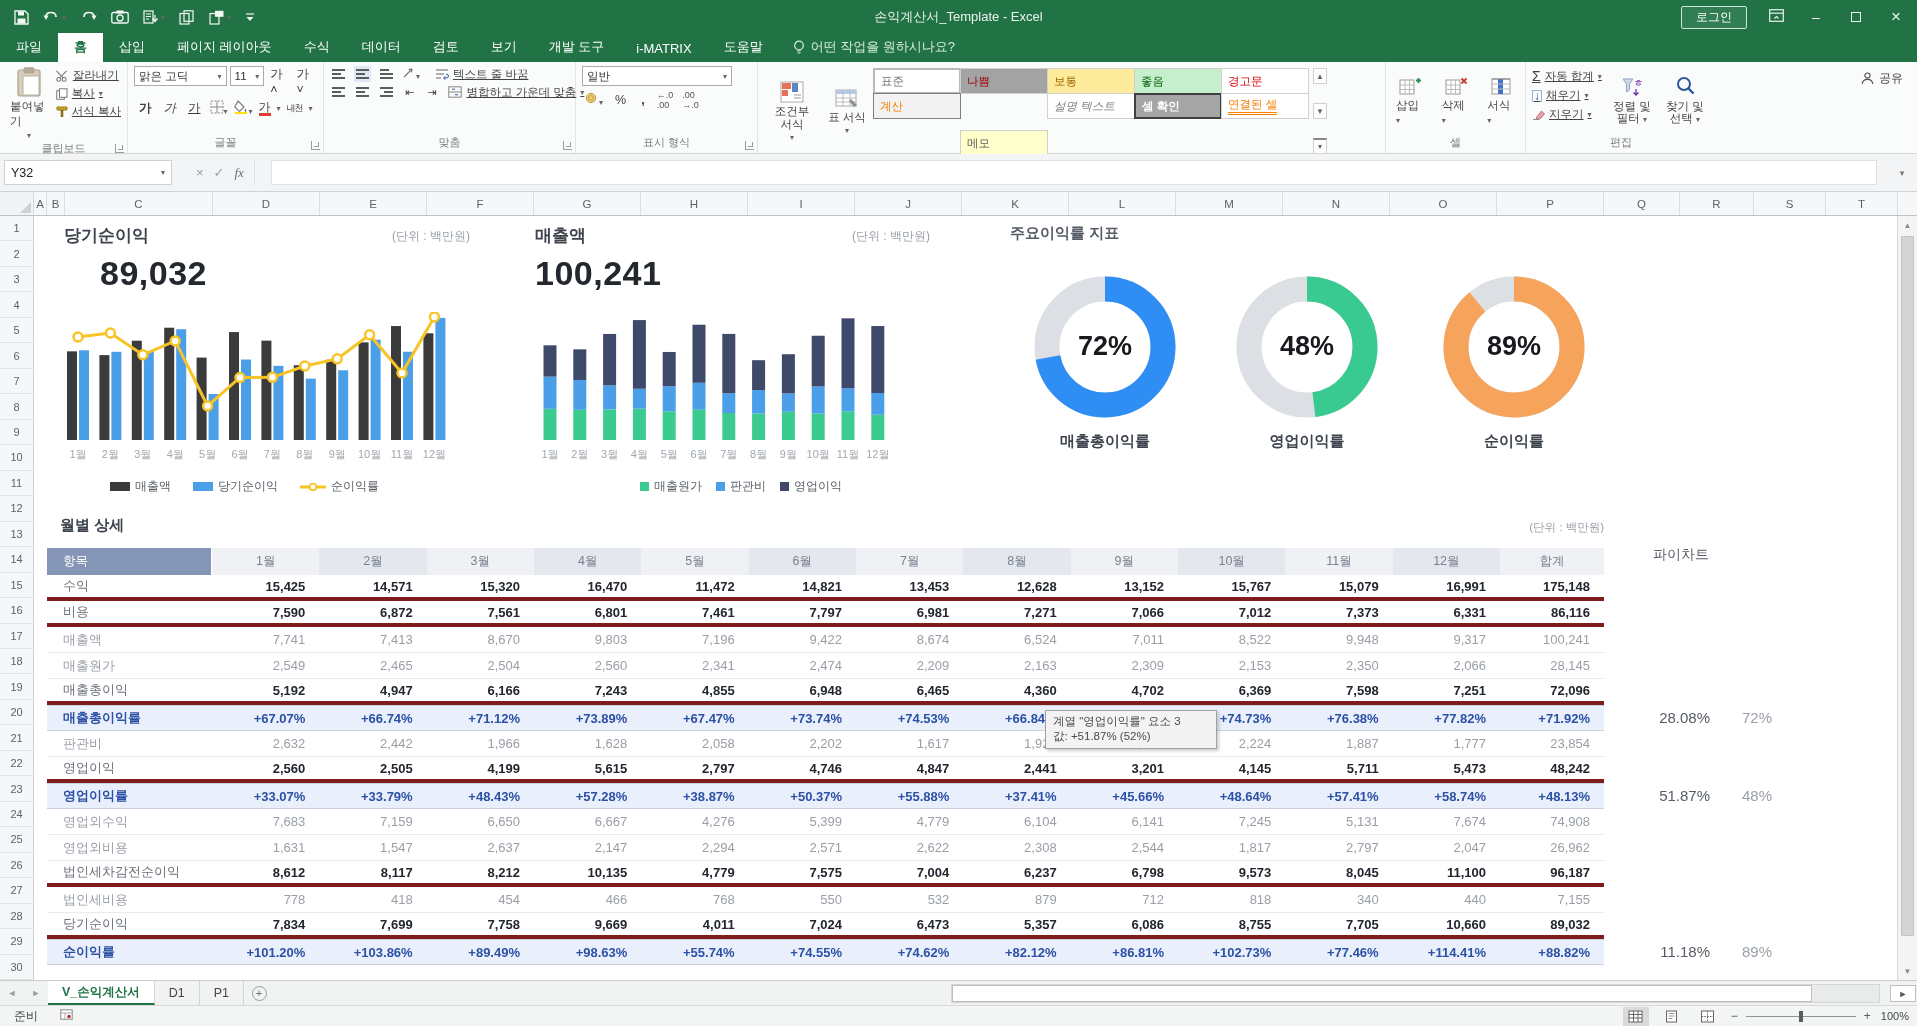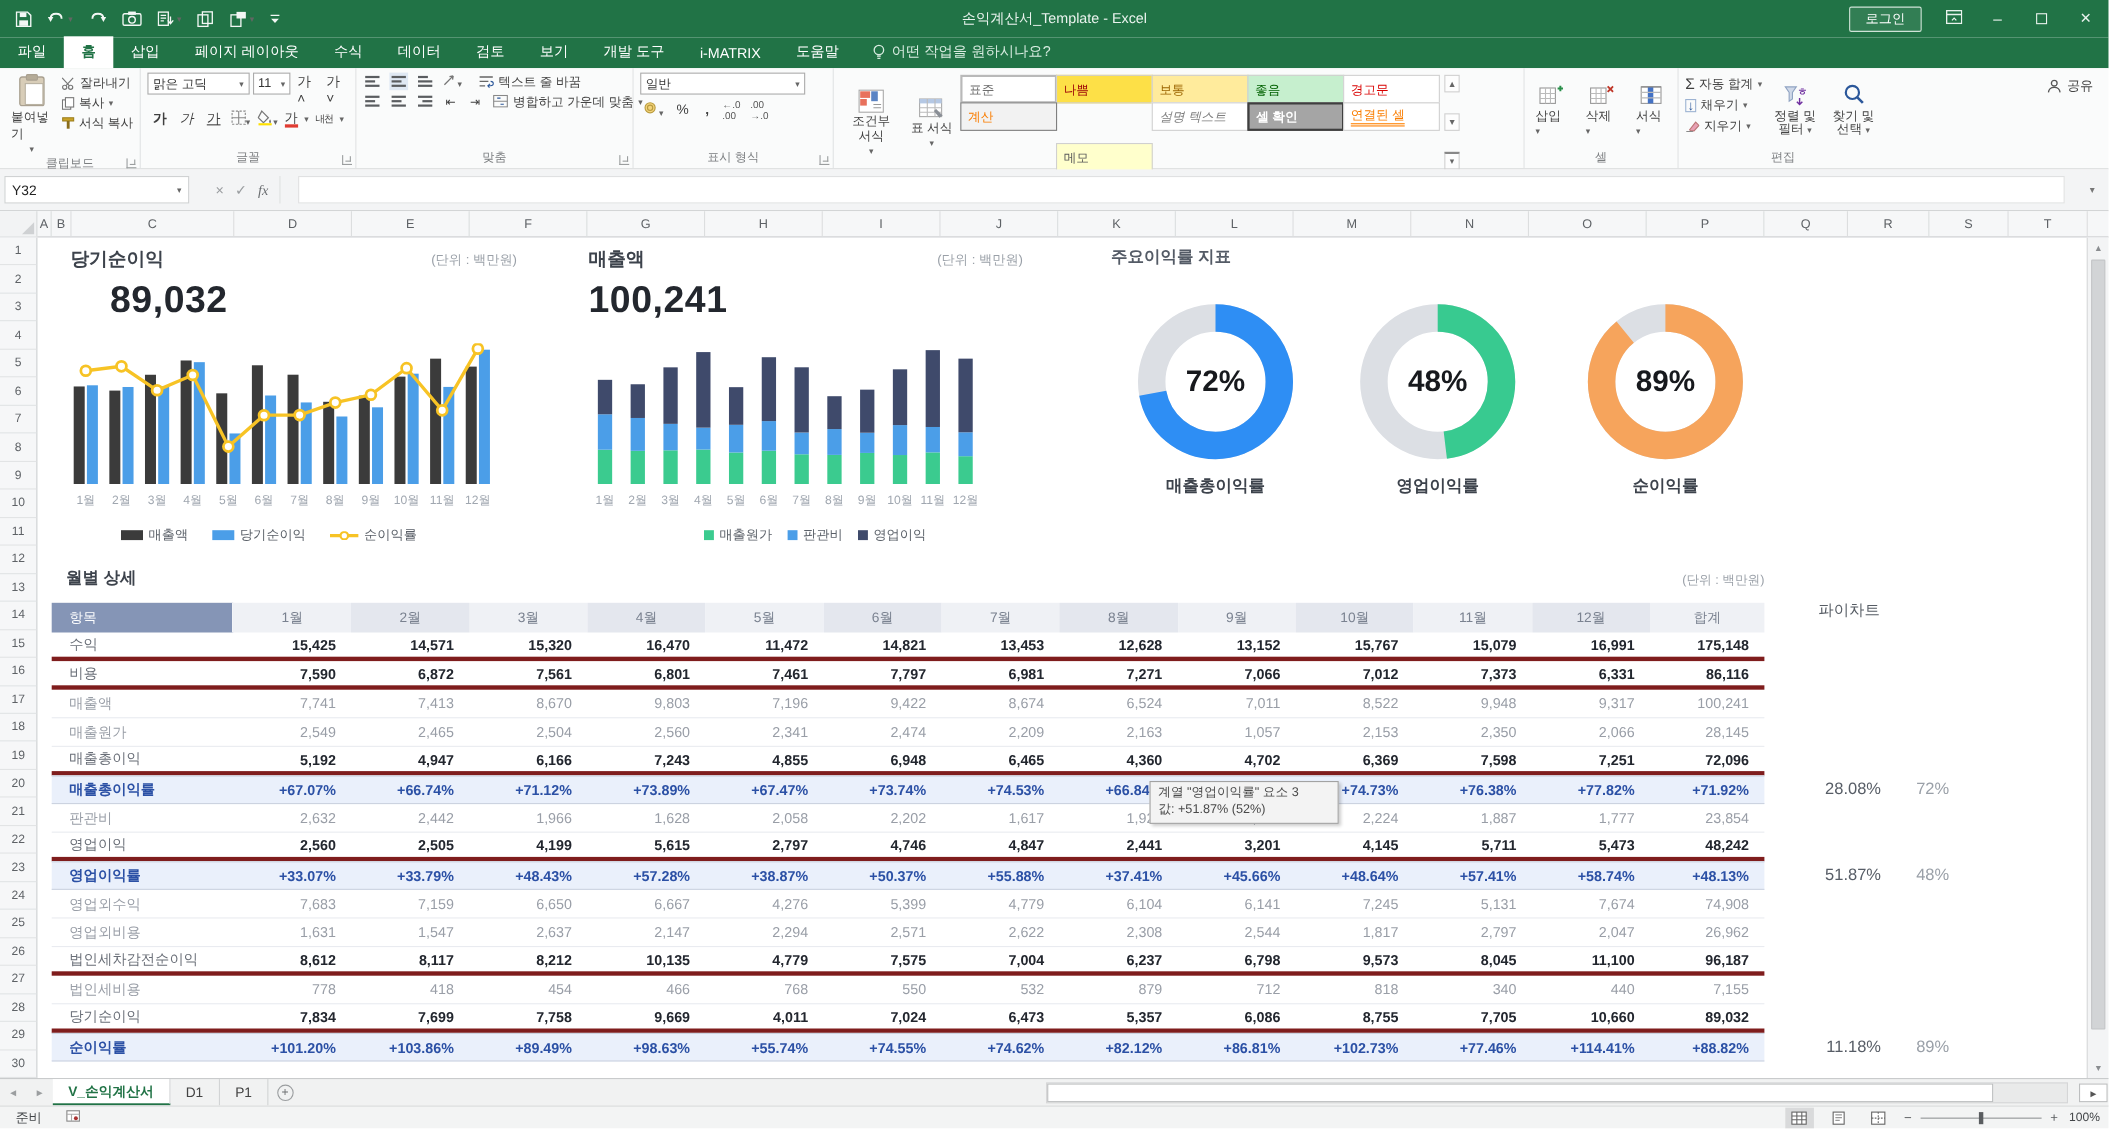--- a/index.html
+++ b/index.html
@@ -25,29 +25,29 @@
   #tellme { display:flex; align-items:center; gap:6px; color:#d9ece1; font-size:13px; padding:5px 14px 6px; }
 
   
   #ribbon { position:absolute; left:0; top:62px; width:1917px; height:92px; background:#fafbfb; border-bottom:1px solid #d5d7d8; display:flex; }
   .grp { position:relative; height:100%; border-right:1px solid #e2e3e4; display:flex; flex-direction:column; }
   .grp-c { flex:1; display:flex; padding:4px 6px 0 6px; gap:4px; }
   .grp-l { height:18px; text-align:center; font-size:11px; color:#7b7e80; position:relative; }
   .launcher { position:absolute; right:3px; bottom:3px; width:9px; height:9px; border-left:1px solid #9b9e9f; border-bottom:1px solid #9b9e9f; }
   .launcher:after { content:""; position:absolute; left:2px; bottom:2px; width:4px; height:4px; border-right:1px solid #9b9e9f; border-bottom:1px solid #9b9e9f; }
   .vbtn { display:flex; flex-direction:column; align-items:center; justify-content:center; gap:2px; font-size:11.5px; color:#444; padding:1px 4px; }
-  .hline { display:flex; align-items:center; gap:4px; font-size:11.5px; color:#444; white-space:nowrap; }
+  .hline { display:flex; align-items:center; gap:4px; font-size:11.5px; color:#444; white-space:nowrap;text-decoration:underline; }
   .combo { background:#fff; border:1px solid #ababab; font-size:11.5px; color:#333; display:flex; align-items:center; justify-content:space-between; padding:1px 4px; height:20px; }
   .dda { font-size:8px; color:#666; }
   .mini { font-size:12.5px; color:#3f3f3f; padding:0 3px; }
   .albar { width:13px; height:2px; background:#5a5d60; margin:1px 0; }
   .alico { display:inline-flex; flex-direction:column; padding:2px; }
   .galcell { width:88px; height:26px; border:1px solid #d0d0d0; font-size:11.5px; display:flex; align-items:center; padding-left:6px; background:#fff; margin:-1px 0 0 -1px; white-space:nowrap; overflow:hidden; }
   .g-std { color:#6e6e6e; border:2px solid #b9b9b9; }
-  .g-bad { background:#fde047; color:#9c0006; }
+  .g-bad { background:#a3a3a3; color:#9c0006; }
   .g-mid { background:#ffeb9c; color:#9c6500; }
   .g-good { background:#c6efce; color:#006100; }
   .g-warn { color:#d90000; }
   .g-calc { background:#f2f2f2; color:#fa7d00; border:1px solid #7f7f7f; }
   .g-memo { background:#ffffcc; color:#5a5a5a;margin-top:36px; }
   .g-expl { color:#7f7f7f; font-style:italic; }
   .g-chk { background:#a5a5a5; color:#fff; border:2px solid #3f3f3f; font-weight:bold; }
   .g-link { color:#fa7d00; border-bottom:3px double #ff8001; }
   .galscroll { display:flex; flex-direction:column; justify-content:space-between; padding:2px 0; font-size:8px; color:#666; }
   .galscroll div { border:1px solid #d0d0d0; width:14px; height:16px; display:flex; align-items:center; justify-content:center; background:#fdfdfd; }
@@ -834,21 +834,21 @@
       <div class="trow drow r-plain">
         <div class="c lab">매출원가</div>
         <div class="c">2,549</div>
         <div class="c">2,465</div>
         <div class="c">2,504</div>
         <div class="c">2,560</div>
         <div class="c">2,341</div>
         <div class="c">2,474</div>
         <div class="c">2,209</div>
         <div class="c">2,163</div>
-        <div class="c">1,057</div>
+        <div class="c">2,309</div>
         <div class="c">2,153</div>
         <div class="c">2,350</div>
         <div class="c">2,066</div>
         <div class="c">28,145</div>
       </div>
       <div class="trow drow r-bold">
         <div class="c lab">매출총이익</div>
         <div class="c">5,192</div>
         <div class="c">4,947</div>
         <div class="c">6,166</div>

